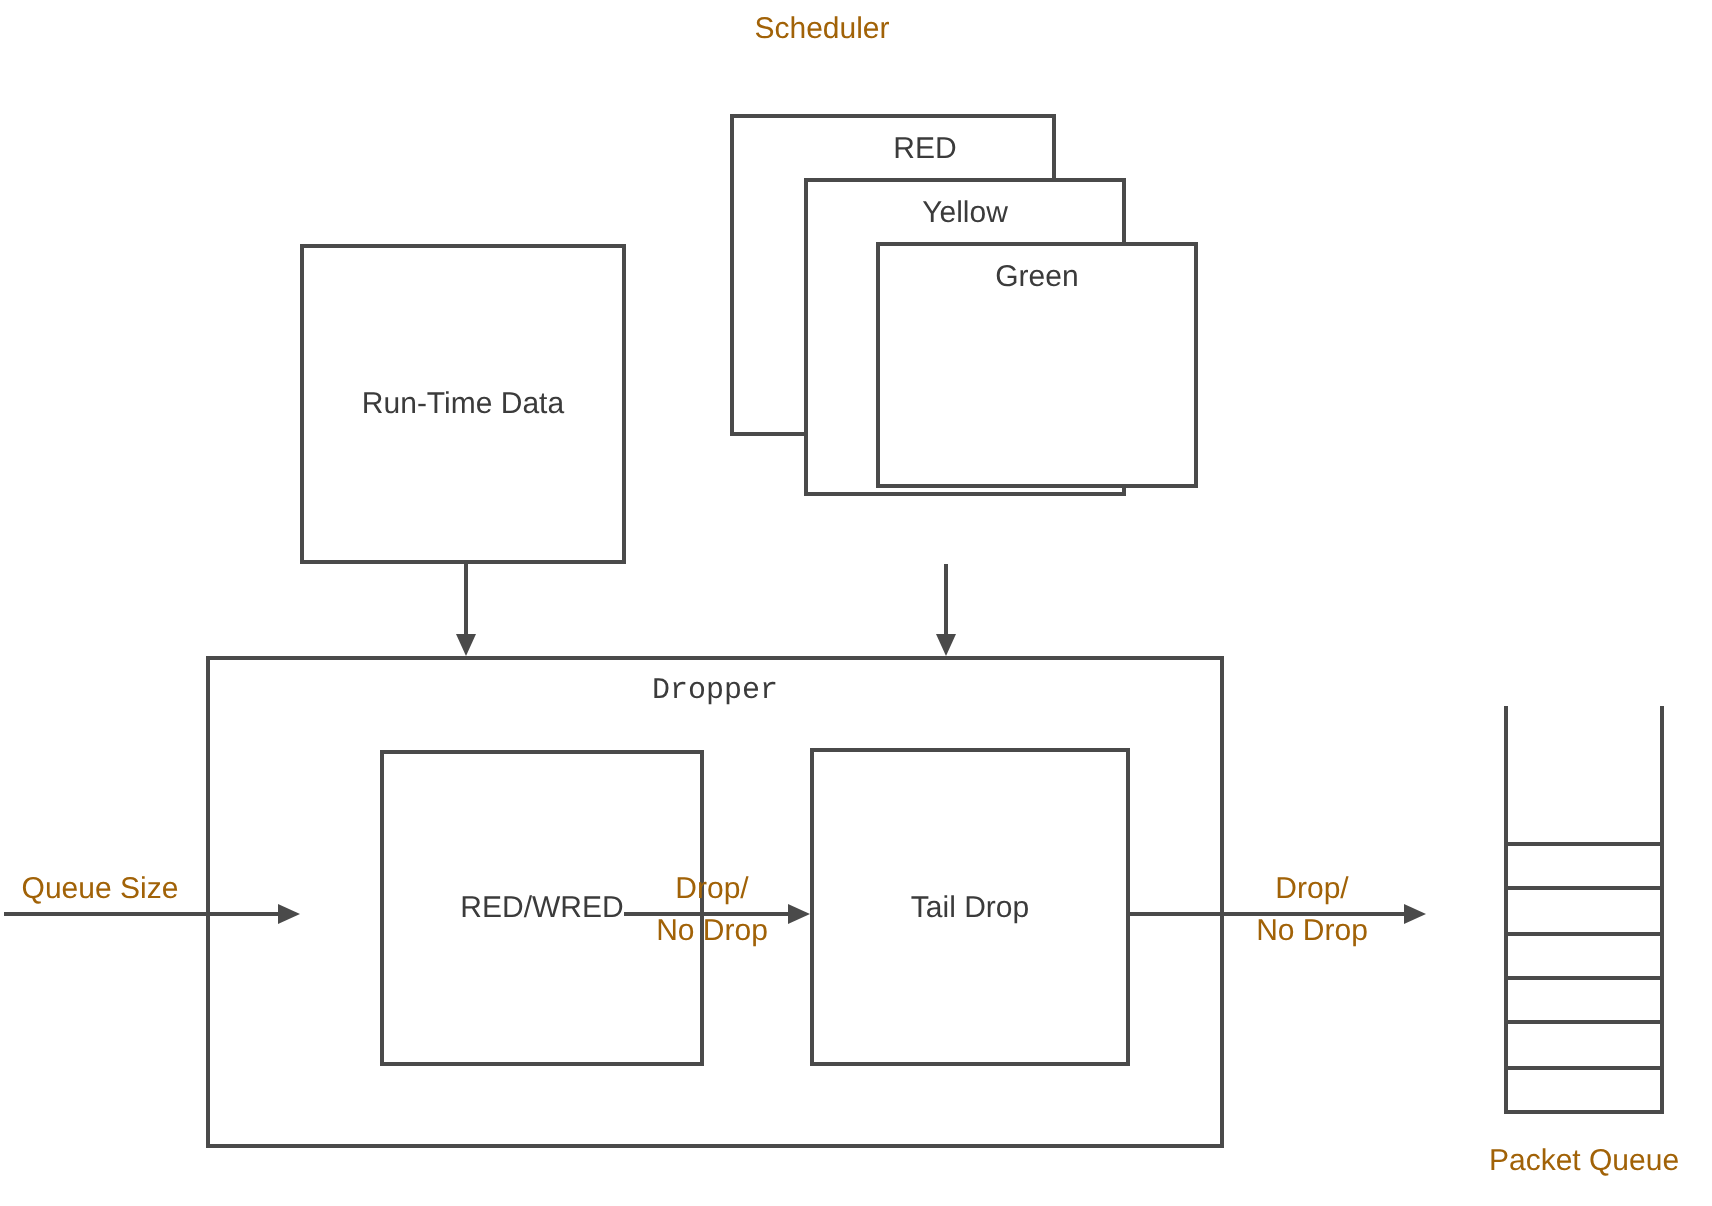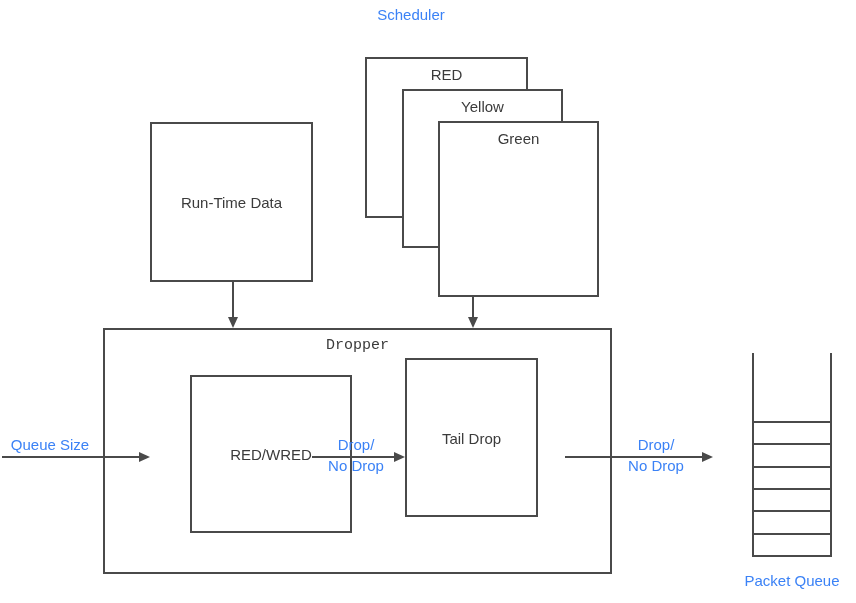--- a/index.html
+++ b/index.html
@@ -39,21 +39,21 @@
     text-align: center;
     font-size: 15px;
     color: #3b3b3b;
     white-space: nowrap;
   }
   .free-label {
     position: absolute;
     text-align: center;
     font-size: 15px;
     line-height: 21px;
-    color: #3b82f6;
+    color: #a16207;
     white-space: nowrap;
   }
   .hline {
     position: absolute;
     height: 2px;
     background: #4a4a4a;
   }
   .vline {
     position: absolute;
     width: 2px;
@@ -96,49 +96,49 @@
   }
 </style>
 </head>
 <body>
 
 <div id="canvas">
 
   <div class="free-label" style="left:340px; top:4px; width:142px;">Scheduler</div>
 
   <div class="box" style="left:365px; top:57px; width:163px; height:161px; z-index:1;">
-    <div class="box-label" style="top:7px;">RED</div>
+    <div class="box-label" style="top:7px;padding-left:16px;">RED</div>
   </div>
 
   <div class="box" style="left:402px; top:89px; width:161px; height:159px; z-index:2;">
     <div class="box-label" style="top:7px;">Yellow</div>
   </div>
 
-  <div class="box" style="left:438px; top:121px; width:161px; height:176px; z-index:3;">
+  <div class="box" style="left:438px; top:121px; width:161px; height:123px; z-index:3;">
     <div class="box-label" style="top:7px;">Green</div>
   </div>
 
   <div class="box" style="left:150px; top:122px; width:163px; height:160px;">
     <div class="center-label">Run-Time Data</div>
   </div>
 
   <div class="vline" style="left:232px; top:282px; height:36px;"></div>
   <div class="arrow-down" style="left:228px; top:317px;"></div>
 
   <div class="vline" style="left:472px; top:282px; height:36px;"></div>
   <div class="arrow-down" style="left:468px; top:317px;"></div>
 
   <div class="box" style="left:103px; top:328px; width:509px; height:246px; z-index:0;">
     <div class="box-label" style="top:7px;font-family:Liberation Mono, monospace;">Dropper</div>
 
     <div class="box" style="left:45px; top:45px; width:162px; height:158px;margin-left:40px;">
       <div class="center-label">RED/WRED</div>
     </div>
 
-    <div class="box" style="left:300px; top:28px; width:133px; height:159px;">
+    <div class="box" style="left:300px; top:44px; width:160px; height:159px;">
       <div class="center-label">Tail Drop</div>
     </div>
   </div>
 
   <div class="hline" style="left:2px; top:456px; width:137px; z-index:4;"></div>
   <div class="arrow-right" style="left:139px; top:452px; z-index:4;"></div>
   <div class="free-label" style="left:0px; top:434px; width:100px; z-index:5;">
     <div>Queue Size</div>
   </div>
 

